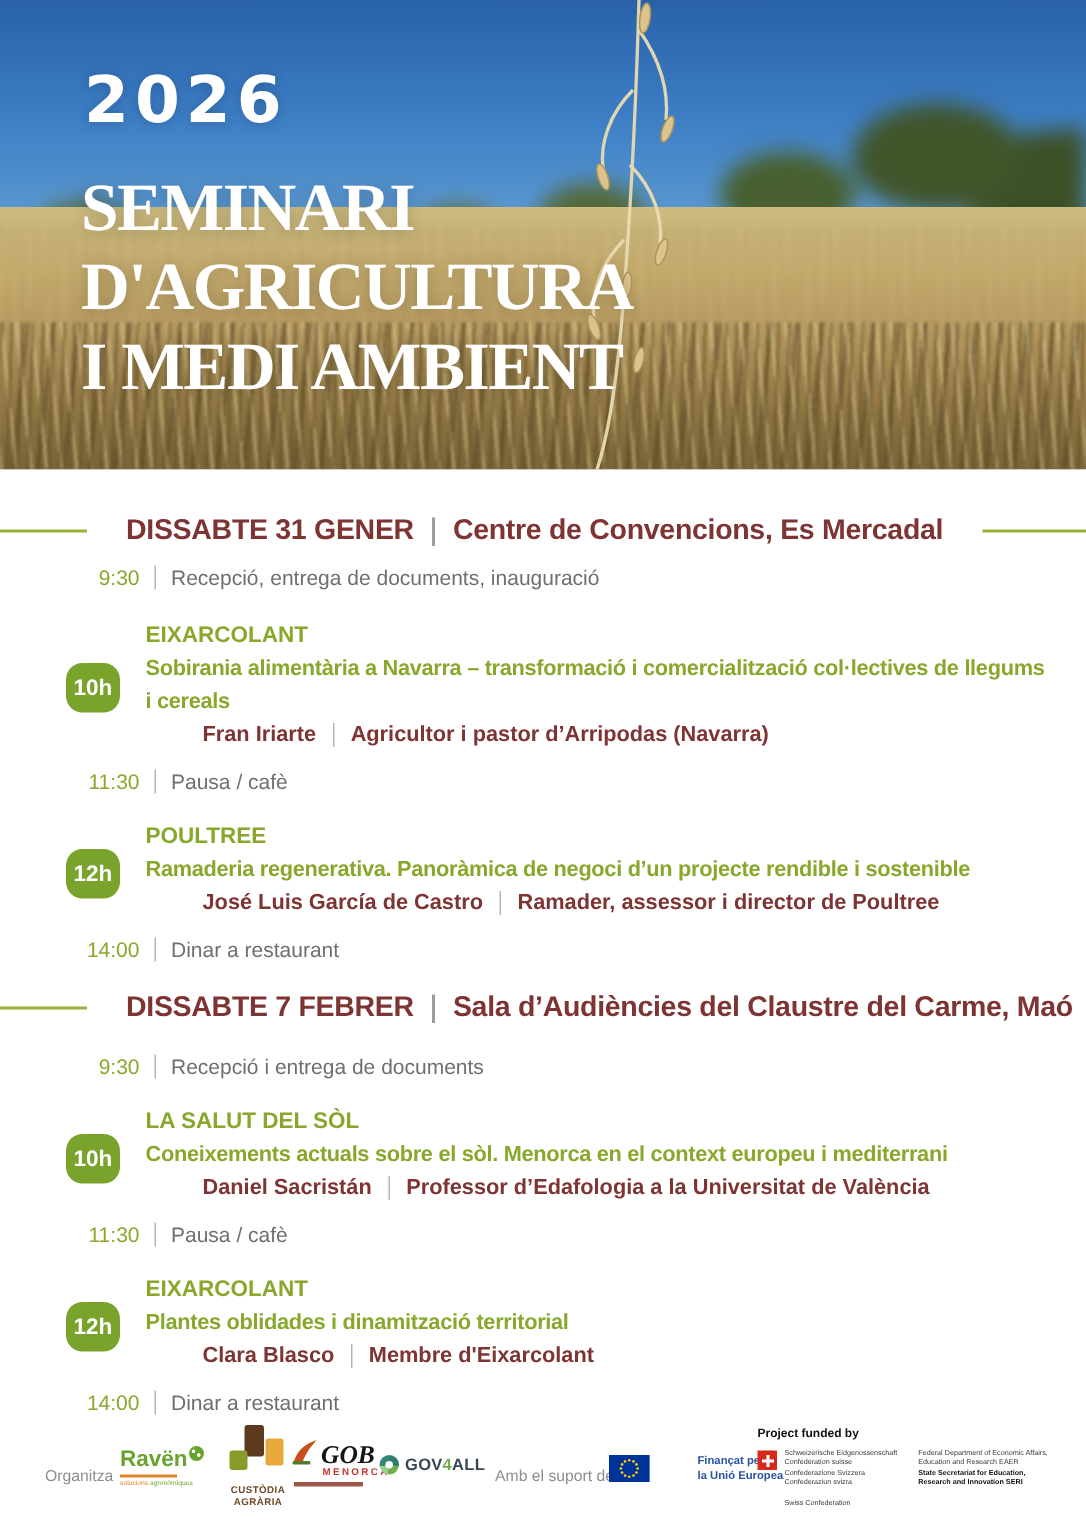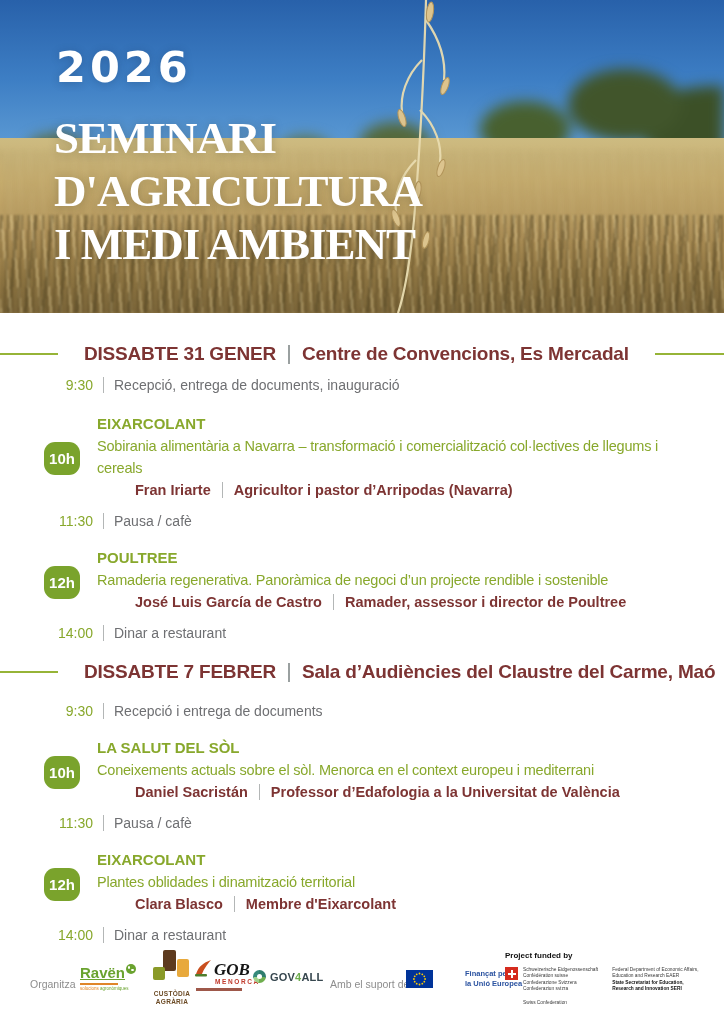--- a/index.html
+++ b/index.html
@@ -63,36 +63,36 @@
   .time-row .time{width:80px;text-align:right;color:var(--green);flex:none;margin-left:13px;}
   .time-row .tvbar{width:1px;height:16px;background:var(--bar-gray);margin:0 10px;flex:none;}
   .time-row .desc{color:var(--gray);}
 
   .talk-row{display:flex;align-items:center;}
   .badge{width:36px;height:33px;margin-left:44px;margin-top:22px;flex:none;
     background:var(--badge);border-radius:11px;color:#fff;font-weight:700;font-size:15px;
     display:flex;align-items:center;justify-content:center;}
   .talk-body{margin-left:17px;width:600px;}
   .talk-org{color:var(--green);font-weight:700;font-size:15px;line-height:22px;}
-  .talk-title{color:var(--green);font-weight:400;font-size:14.5px;line-height:22px;letter-spacing:-0.2px;}
+  .talk-title{color:var(--green);font-weight:700;font-size:14.5px;line-height:22px;letter-spacing:-0.2px;}
   .speaker-line{display:flex;align-items:center;color:var(--maroon);font-weight:700;
     font-size:14.5px;line-height:22px;margin-left:38px;}
   .speaker-line .svbar{width:1px;height:16px;background:var(--bar-gray);margin:0 11px;flex:none;}
 
   .mt12{margin-top:12px;}
   .mt18{margin-top:18px;} .mt20{margin-top:20px;}
 
   
   .footer{position:absolute;left:0;top:938px;width:724px;height:86px;}
   .flabel{position:absolute;color:#8d8d8d;font-size:10.5px;}
   .lbl-org{left:30px;top:40px;}
   .lbl-sup{left:330px;top:40px;}
 
   .raven{position:absolute;left:80px;top:26px;width:64px;}
-  .raven-word{color:#6aa32f;font-weight:700;font-size:15px;line-height:15px;display:inline-block;text-decoration:underline;}
+  .raven-word{color:#6aa32f;font-weight:700;font-size:15px;line-height:15px;display:inline-block;}
   .raven-dotball{display:inline-block;width:10px;height:10px;border-radius:50%;background:#6aa32f;
     vertical-align:top;margin-left:1px;
     background-image:radial-gradient(circle at 30% 35%,#fff 0 1px,rgba(0,0,0,0) 1.4px),
       radial-gradient(circle at 65% 60%,#fff 0 1px,rgba(0,0,0,0) 1.4px);}
   .raven-underline{width:38px;height:2px;background:#e0862a;margin-top:1px;}
   .raven-sub{font-size:4.5px;margin-top:1px;white-space:nowrap;}
   .raven-sub .w1{color:#e0862a;} .raven-sub .w2{color:#6aa32f;}
 
   .custodia{position:absolute;left:150px;top:12px;width:44px;text-align:center;}
   .cust-squares{position:relative;width:40px;height:36px;margin:0 auto;}

